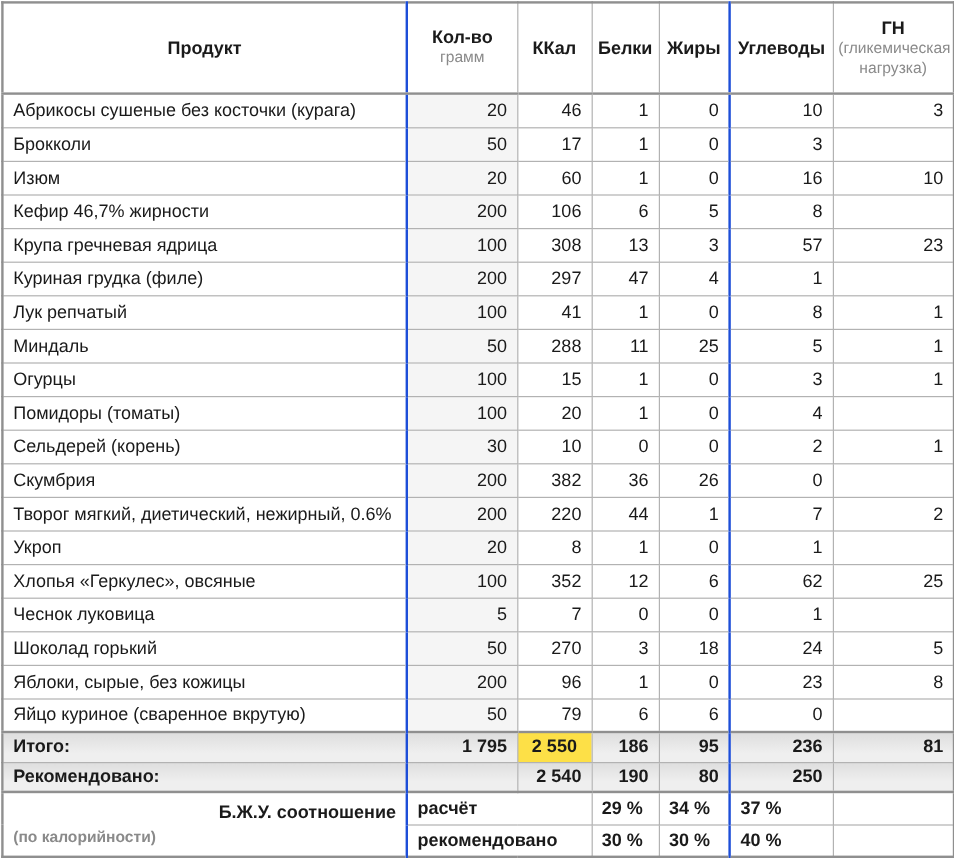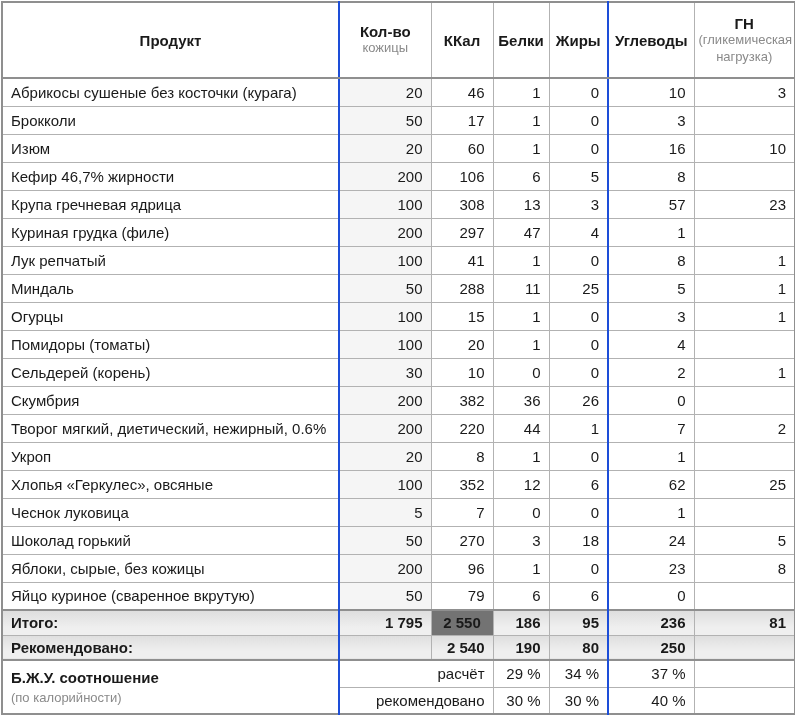--- a/index.html
+++ b/index.html
@@ -37,60 +37,61 @@
     border-bottom: 2px solid #8f8f8f;
   }
   thead th .sub {
     font-weight: normal;
     white-space: normal;
     line-height: 1.25;
   }
   .sub {
     color: #8a8a8a;
     font-size: 13px;
+    font-weight: bold;
   }
   
   tbody.rows td {
     height: 28px;
     padding: 3px 8px;
   }
   tbody.rows td.c-text { text-align: left; }
   td.c-num { text-align: right; padding-right: 11px; }
   td.col-qty { background: #f5f5f5; }
   
   .bl { border-left: 2px solid #1d4ed8; }
   
   tr.totals td {
     font-weight: bold;
     height: 25px;
     padding: 2px 8px;
     background: linear-gradient(180deg, #dedede 0%, #efefef 70%);
   }
   tr.totals td.c-label { }
   tr.totals td.hl {
-    background: #737373;
+    background: #fde047;
     text-align: center;
     padding: 2px 4px;
   }
   tr.sep-top td { border-top: 2px solid #8f8f8f; }
   
   tr.bju td {
     height: 27px;
     padding: 2px 8px;
     background: #ffffff;
   }
   td.bju-label {
     vertical-align: middle;
     text-align: left;
     white-space: normal;
   }
-  td.bju-label .b { font-weight: bold; padding-bottom: 4px; }
+  td.bju-label .b { font-weight: bold; padding-bottom: 4px; text-align: right; }
   tr.bju td.c-center {
-    text-align: right;
-    font-weight: normal;
+    text-align: left;
+    font-weight: bold;
     margin-top: 44px;
   }
 </style>
 </head>
 <body>
 
 <div class="table-wrap">
   <table class="nutrition">
     <colgroup>
       <col style="width:337px">
@@ -100,21 +101,21 @@
       <col style="width:59px">
       <col style="width:86px">
       <col style="width:101px">
     </colgroup>
 
     <thead>
       <tr>
         <th>Продукт</th>
         <th class="bl">
           <div>Кол-во</div>
-          <div class="sub">кожицы</div>
+          <div class="sub">грамм</div>
         </th>
         <th>ККал</th>
         <th>Белки</th>
         <th>Жиры</th>
         <th class="bl">Углеводы</th>
         <th>
           <div>ГН</div>
           <div class="sub">(гликемическая нагрузка)</div>
         </th>
       </tr>

